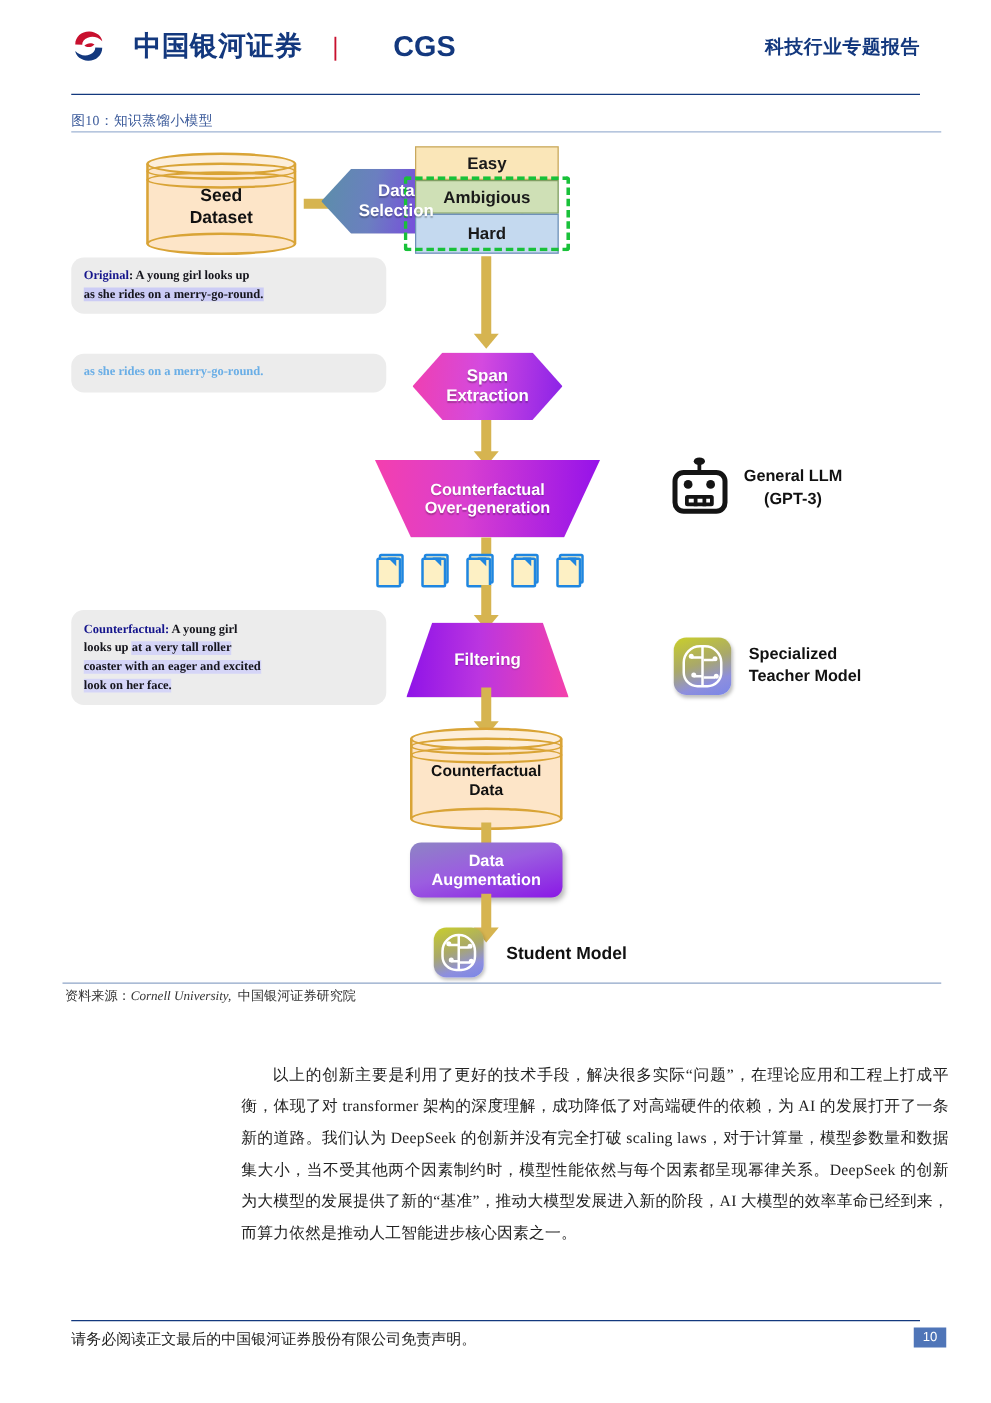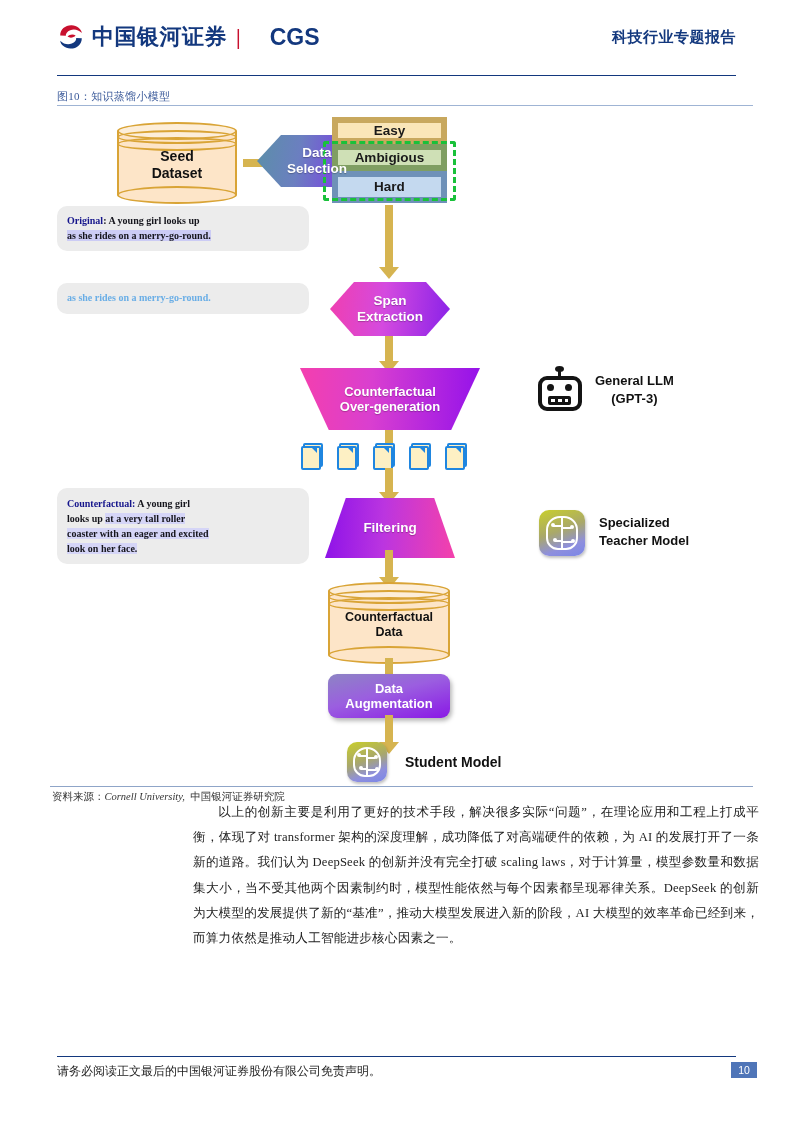--- a/index.html
+++ b/index.html
@@ -5,21 +5,21 @@
   html,body{margin:0;padding:0;background:#fff;}
   body{
     width:793px;height:1122px;position:relative;
     font-family:"Liberation Serif","DejaVu Serif",serif;
     color:#1a1a1a;-webkit-font-smoothing:antialiased;
   }
   .page{position:absolute;inset:0;}
 
   
   .header{position:absolute;left:57px;top:22px;right:57px;height:46px;}
-  .logo-wrap{position:absolute;left:0;top:0;display:flex;align-items:center;gap:7px;}
+  .logo-wrap{position:absolute;left:0;top:0;display:flex;align-items:center;gap:22px;}
   .logo-mark{width:28px;height:28px;position:relative;flex:none;}
   .logo-cn{
     font-family:"Liberation Sans","DejaVu Sans",sans-serif;
     font-weight:bold;font-size:22px;color:#13387e;letter-spacing:.5px;
   }
   .logo-sep{color:#c8102e;font-size:21px;font-weight:bold;margin:0 2px;}
   .logo-en{
     font-family:"Liberation Sans","DejaVu Sans",sans-serif;
     font-weight:bold;font-size:23px;color:#13387e;letter-spacing:0px;margin-left:20px;
   }
@@ -90,21 +90,21 @@
     color:#fff;z-index:3;text-shadow:0 1px 1px rgba(0,0,0,.25);
   }
 
   
   .rrect{position:absolute;border-radius:9px;
     filter:drop-shadow(2px 3px 2px rgba(0,0,0,.28));}
   .rrect .rtext{position:absolute;left:0;right:0;top:50%;transform:translateY(-50%);color:#fff;}
 
   
   .stack-item{
-    position:absolute;box-sizing:border-box;border:6px solid #4d7c0f;
+    position:absolute;box-sizing:border-box;border:1px solid #4d7c0f;
     display:flex;align-items:center;justify-content:center;
   }
   .dashbox{
     position:absolute;box-sizing:border-box;
     border:3px dashed #19c13a;border-radius:3px;
   }
 
   
   .callout{
     position:absolute;background:#ececec;border-radius:10px;
@@ -190,21 +190,21 @@
   
   .src-rule{position:absolute;left:50px;right:40px;top:786px;height:1px;background:#8fa5c8;}
   .source{
     position:absolute;left:52px;top:790px;font-size:10.5px;color:#333;
     font-family:"Liberation Serif","DejaVu Serif",serif;font-style:italic;
   }
   .source .cn{font-style:normal;}
 
   
   .body-text{
-    position:absolute;left:193px;top:800px;width:566px;
+    position:absolute;left:193px;top:848px;width:566px;
     font-family:"Liberation Serif","DejaVu Serif",serif;
     font-size:12.6px;line-height:2.0;color:#222;text-align:justify;
     letter-spacing:.2px;
   }
   .body-text p{margin:0;text-indent:2em;}
 
   
   .footer-rule{position:absolute;left:57px;right:57px;top:1056px;height:1px;background:#13387e;}
   .footer-text{
     position:absolute;left:57px;top:1063px;font-size:12px;color:#222;

